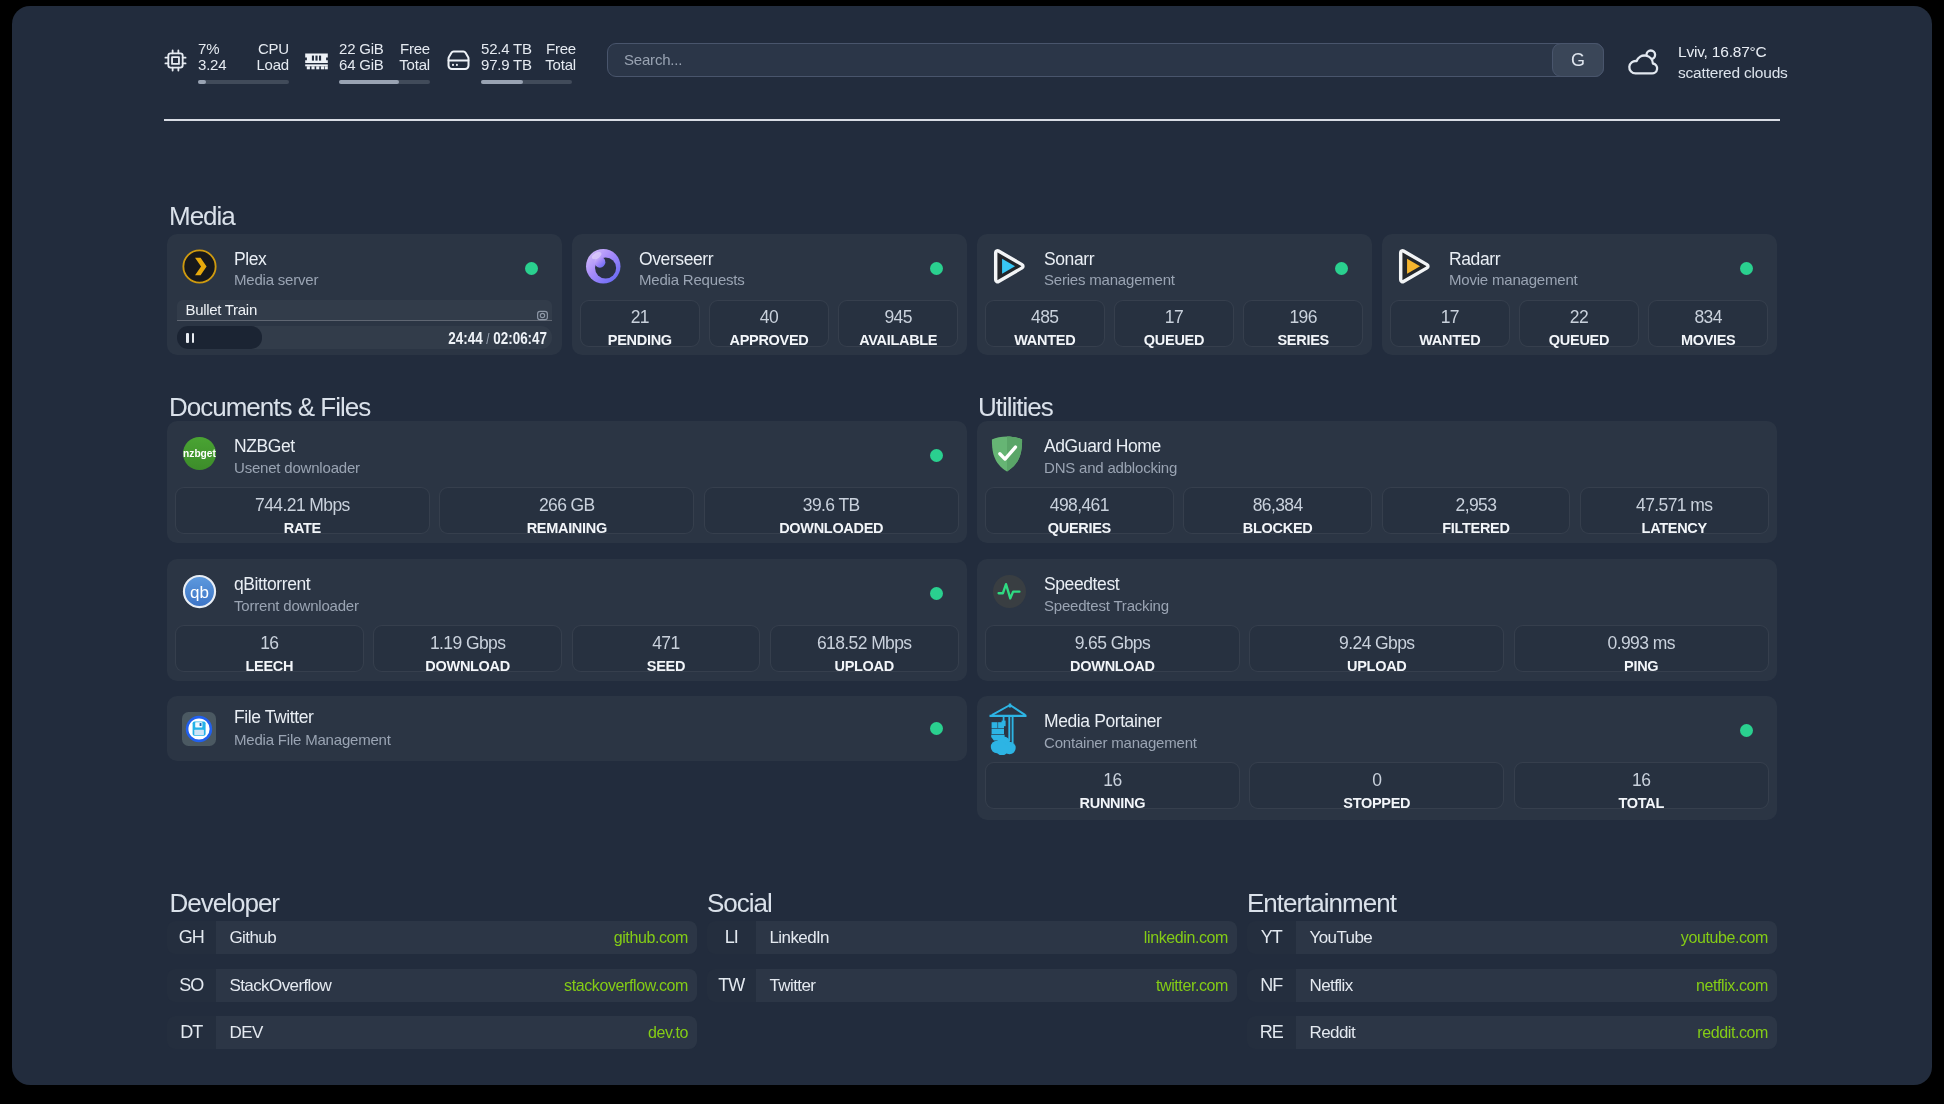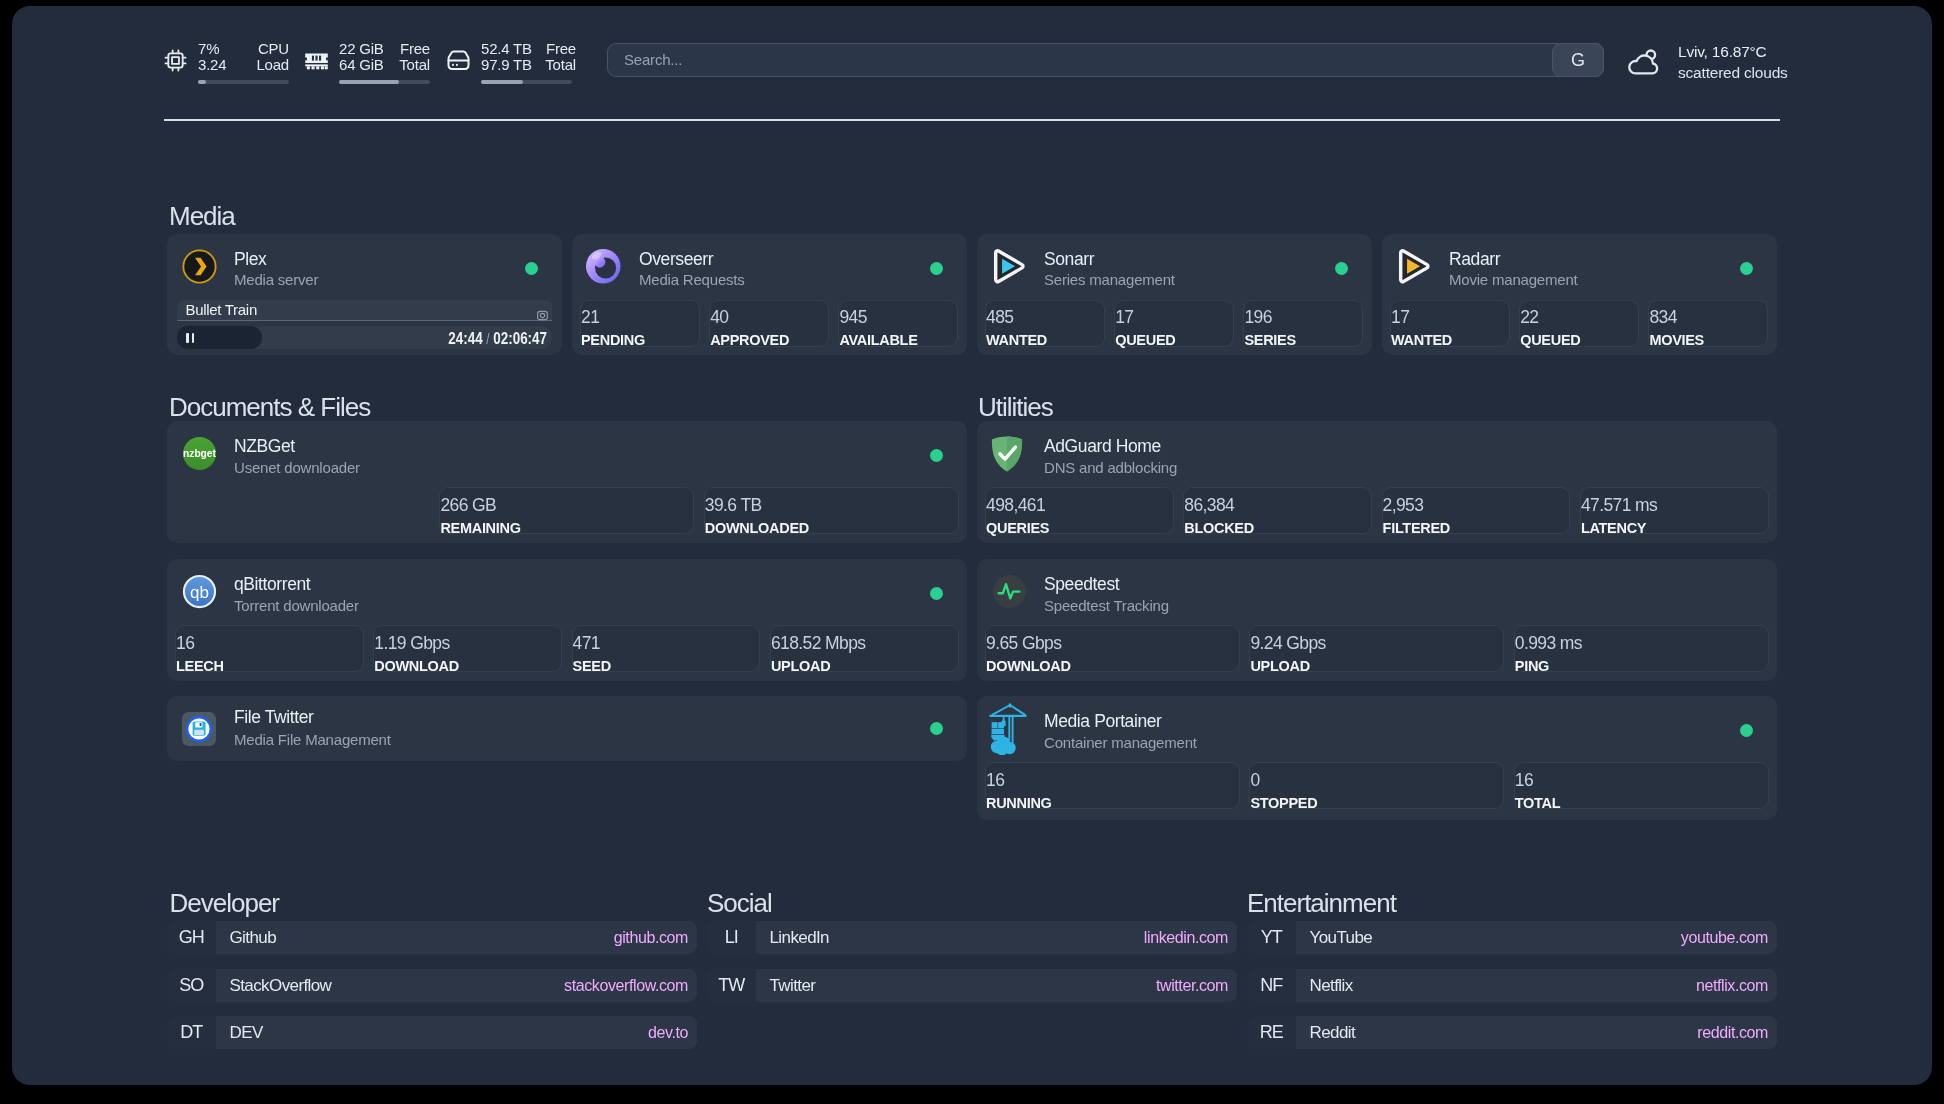--- a/index.html
+++ b/index.html
@@ -7,32 +7,32 @@
   #panel { position:absolute; left:12px; top:6px; width:1920px; height:1079px;
            background:#222c3d; border-radius:18px; }
   #content { position:absolute; left:0; top:0; width:1944px; height:1104px; }
   .abs { position:absolute; }
   .card { position:absolute; background:#2b3544; border-radius:10px; }
   .h-t { position:absolute; left:67px; top:17.3px; font-size:17.5px; font-weight:500; color:#e9eef4; letter-spacing:-.4px; line-height:1; white-space:nowrap; }
   .h-s { position:absolute; left:67px; top:37.5px; font-size:15px; color:#9aa4b3; letter-spacing:-.2px; line-height:1.2; white-space:nowrap; }
   .h-ic { position:absolute; left:15px; top:15px; width:35px; height:35px; }
   .dot { position:absolute; width:13px; height:13px; border-radius:50%; background:#2ad08f; top:28px; }
   .sb { position:absolute; top:66px; height:47px; background:#273140; border:1px solid rgba(255,255,255,.07);
-        border-radius:9px; }
+        border-radius:9px; text-align:center; }
   .sb .n { margin-top:8.5px; font-size:17.5px; color:#c9d1dc; line-height:16px; letter-spacing:-.6px; white-space:nowrap; }
   .sb .l { margin-top:9px; font-size:14.5px; font-weight:700; color:#f2f5f9; line-height:13px; letter-spacing:-.3px; white-space:nowrap; }
   .sec { position:absolute; font-size:26px; font-weight:400; color:#dae1ea; letter-spacing:-1px; line-height:1; white-space:nowrap;margin-top:11px; }
   .tb1 { position:absolute; font-size:15px; color:#e5eaf1; line-height:16px; letter-spacing:-.2px; white-space:nowrap; }
   .bar { position:absolute; height:4px; border-radius:2px; background:#414b5a; top:80px; width:91px; }
   .bar > div { position:absolute; left:0; top:0; height:4px; border-radius:2px; background:#99a3b3; }
   .bk { position:absolute; width:530px; height:33px; border-radius:8px; background:#242e3e; overflow:hidden; }
   .bk .nm { position:absolute; left:48.5px; right:0; top:0; bottom:0; background:#2c3646; }
   .bk .ab { position:absolute; left:0; top:0; width:48.5px; height:33px; text-align:center; line-height:33px; font-size:18px; letter-spacing:-.9px; color:#e3e9f0; }
   .bk .t1 { position:absolute; left:62.5px; top:0; line-height:33px; font-size:17px; letter-spacing:-.6px; color:#e4e9f0; }
-  .bk .t2 { position:absolute; right:9px; top:0; line-height:33px; font-size:16px; letter-spacing:-.4px; color:#f0abfc; }
+  .bk .t2 { position:absolute; right:9px; top:0; line-height:33px; font-size:16px; letter-spacing:-.4px; color:#84cc16; }
 </style>
 </head>
 <body>
 <div id="panel"></div>
 <div id="content">
 
 <svg class="abs" style="left:164px;top:49px" width="23" height="23" viewBox="0 0 24 24" fill="none" stroke="#e6ebf2" stroke-width="1.9" stroke-linecap="round" stroke-linejoin="round">
       <rect x="4.5" y="4.5" width="15" height="15" rx="2.5"></rect>
       <rect x="8.4" y="8.4" width="7.2" height="7.2"></rect>
       <path d="M15 1.5v3M15 19.5v3M1.5 15h3M1.5 9h3M19.5 15h3M19.5 9h3M9 1.5v3M9 19.5v3"></path>
@@ -194,20 +194,24 @@
             <stop offset="0" stop-color="#4aa433"></stop>
             <stop offset="1" stop-color="#3c8c2a"></stop>
           </linearGradient>
         </defs>
         <circle cx="18" cy="18" r="17" fill="url(#nz)"></circle>
         <text x="18" y="21.8" text-anchor="middle" font-size="10.5" font-weight="700" fill="#ffffff">nzbget</text>
       </svg>
   <div class="h-t">NZBGet</div>
   <div class="h-s">Usenet downloader</div>
   <div class="dot" style="left:763px"></div>
+  <div class="sb" style="left:8px;width:254.8px">
+        <div class="n">744.21 Mbps</div>
+        <div class="l">RATE</div>
+      </div>
   <div class="sb" style="left:272.4px;width:254.8px">
         <div class="n">266 GB</div>
         <div class="l">REMAINING</div>
       </div>
   <div class="sb" style="left:536.8px;width:254.8px">
         <div class="n">39.6 TB</div>
         <div class="l">DOWNLOADED</div>
       </div>
 </div>
 

